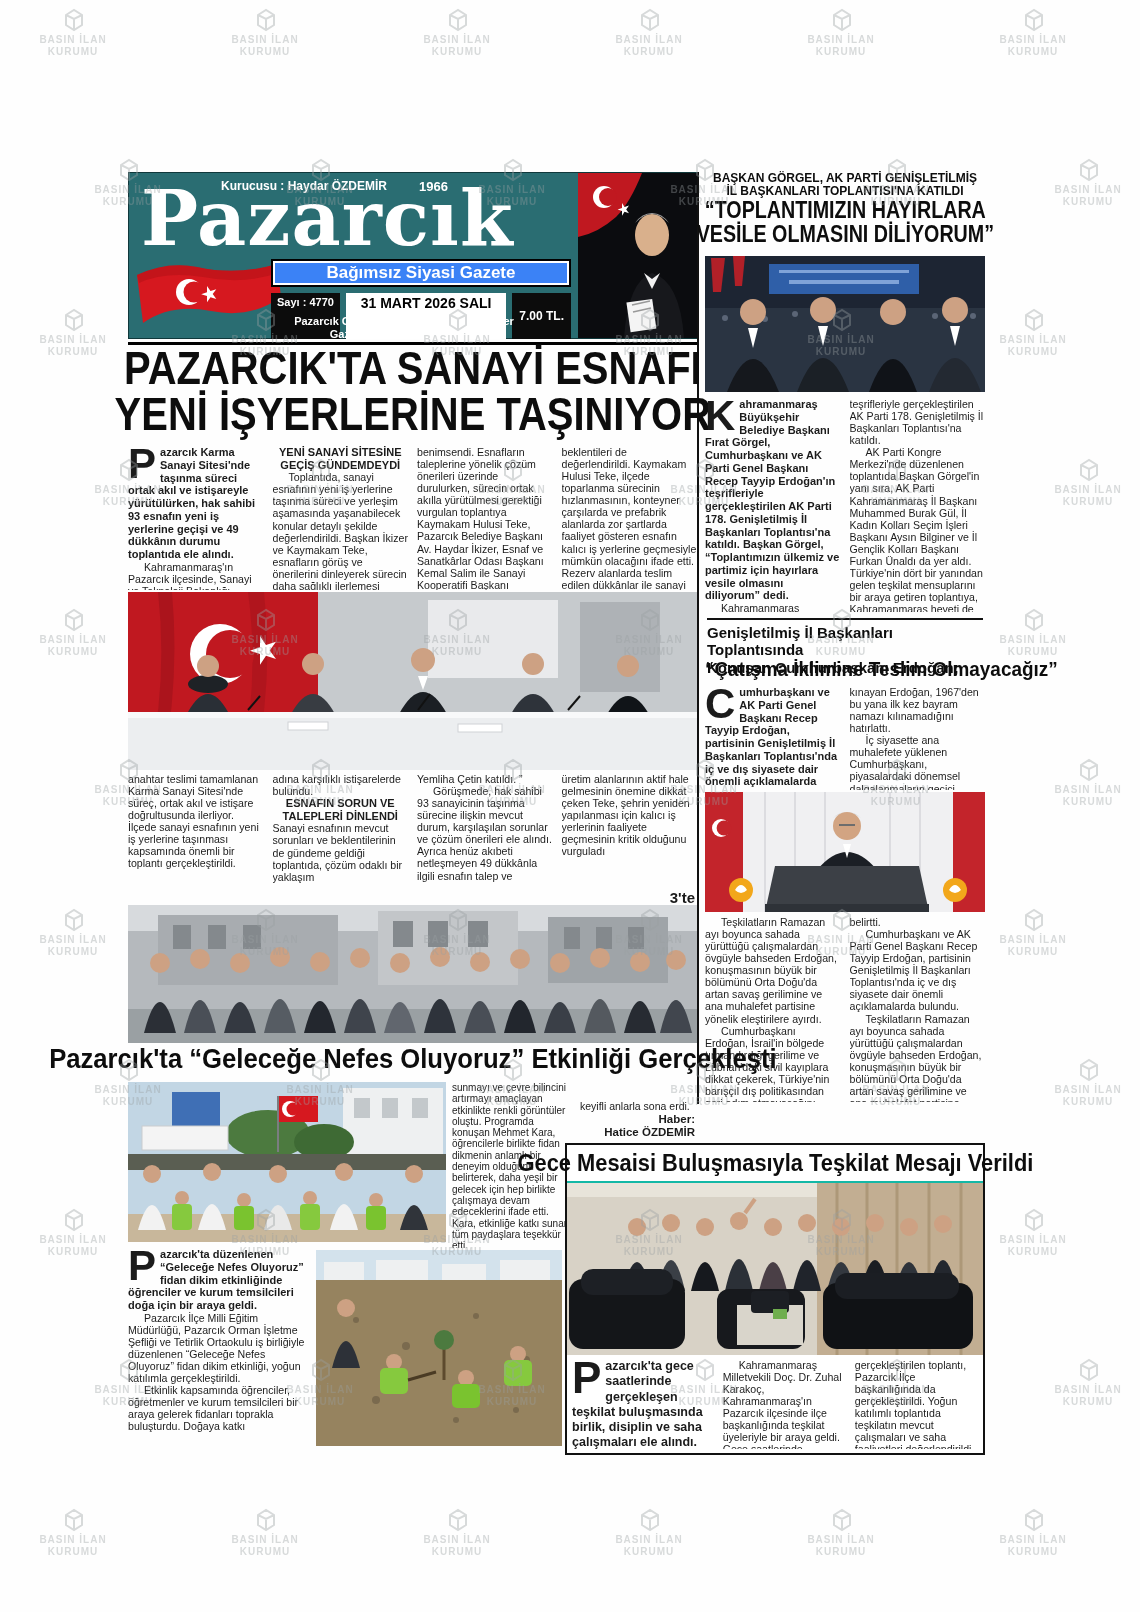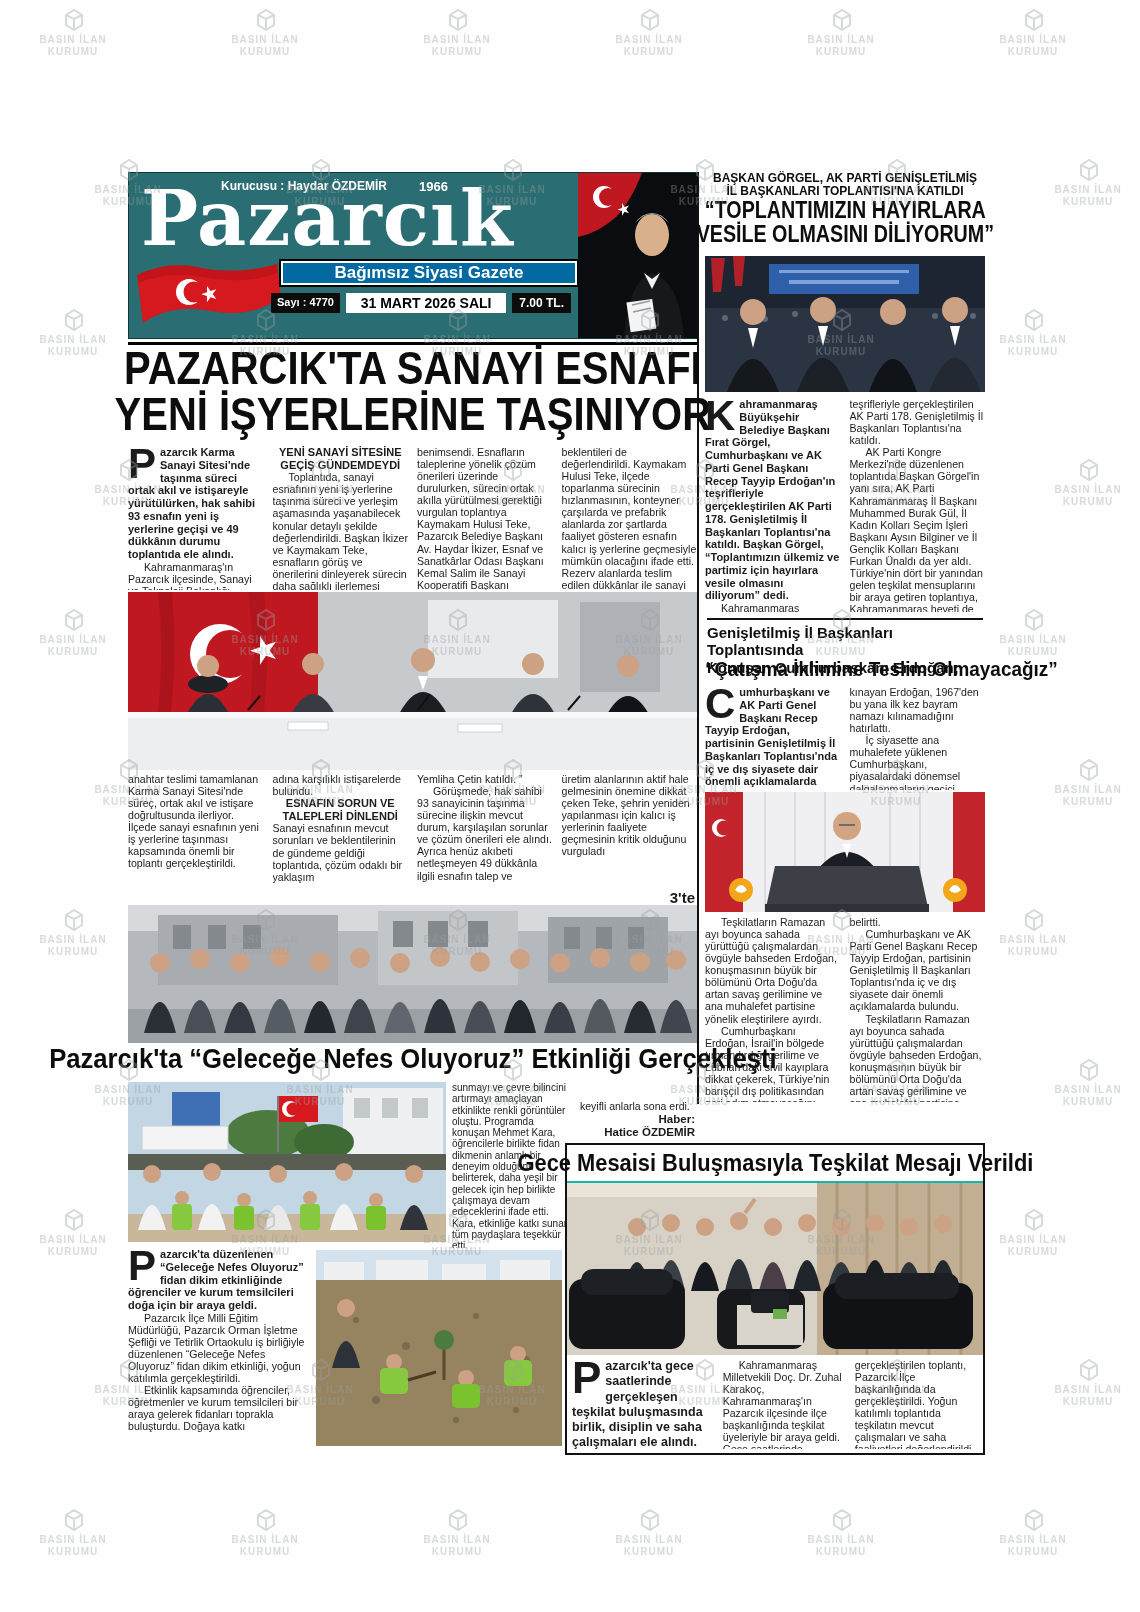--- a/index.html
+++ b/index.html
@@ -12,27 +12,27 @@
       line-height:1.15;text-align:center;letter-spacing:1px;}
   .wm svg{display:block;margin:0 auto 2px auto;}
   
   #masthead{left:128px;top:172px;width:569px;height:165px;background:#2a6d72;border:1px solid #10383b;}
   #mh-teal{position:absolute;left:0;top:0;width:449px;height:165px;}
   #mh-founder{position:absolute;left:92px;top:6px;width:290px;color:#fff;font-weight:bold;font-size:12px;}
   #mh-year{position:absolute;left:290px;top:6px;color:#fff;font-weight:bold;font-size:13px;}
   #mh-title{position:absolute;left:12px;top:8px;width:436px;color:#fff;
             font-family:"DejaVu Serif",serif;font-weight:bold;font-size:76px;line-height:1;letter-spacing:1px;}
   #mh-flag{position:absolute;left:4px;top:86px;}
-  #mh-tagline{position:absolute;left:150px;top:86px;width:296px;height:24px;background:#0369a1;
+  #mh-tagline{position:absolute;left:142px;top:86px;width:296px;height:24px;background:#3b82f6;
               color:#fff;font-weight:bold;font-size:17px;text-align:center;line-height:24px;
               border:2px solid #000;box-shadow:inset 0 0 0 2px #fff;}
   #mh-row{position:absolute;left:142px;top:120px;width:300px;display:flex;gap:6px;align-items:stretch;}
   #mh-issue{background:#0c0c0c;color:#fff;font-weight:bold;font-size:11px;padding:3px 6px;}
   #mh-date{background:#fff;color:#000;font-weight:bold;font-size:14px;padding:2px 12px;flex:1;text-align:center;}
-  #mh-price{background:#0c0c0c;color:#fff;font-weight:bold;font-size:12px;padding:3px 7px;}
+  #mh-price{background:#0c0c0c;color:#fff;font-weight:bold;font-size:12px;padding:16px 7px;}
   #mh-coop{position:absolute;left:110px;top:142px;width:330px;color:#fff;font-weight:bold;
            font-size:11px;line-height:1.2;text-align:center;}
   #mh-portrait{position:absolute;left:449px;top:0;}
   
   #vrule{left:697px;top:172px;width:2px;height:932px;background:#111;}
   
   .hlwrap{display:flex;justify-content:center;overflow:visible;}
   .cond{display:inline-block;white-space:nowrap;font-weight:800;color:#0d0d0d;
         transform:scaleX(var(--sx,.85));transform-origin:50% 50%;}
   #headline1{left:128px;top:342px;width:569px;border-top:3px solid #000;padding-top:0;
@@ -104,20 +104,24 @@
         <circle cx="56" cy="33" r="13" fill="#fff"></circle>
         <circle cx="61" cy="33" r="10.5" fill="#d6181f"></circle>
         <path d="M74 27 l3.5 5 5.8-1.8 -3.6 4.9 3.6 4.9 -5.8-1.8 -3.5 5 0-6.1 -5.8-1.9 5.8-2Z" fill="#fff"></path>
       </svg>
       <div id="mh-tagline">Bağımsız Siyasi Gazete</div>
       <div id="mh-row">
         <span id="mh-issue">Sayı : 4770</span>
         <span id="mh-date">31 MART 2026 SALI</span>
         <span id="mh-price">7.00 TL.</span>
       </div>
+      <div id="mh-coop">
+        <div>Pazarcık Gazetesi ile Pazarcık Aksu Haber</div>
+        <div>Gazetesi Ortak Kuruluşudur.</div>
+      </div>
     </div>
     <svg id="mh-portrait" width="120" height="165" viewBox="0 0 120 165">
       <rect width="120" height="165" fill="#0b0c0f"></rect>
       <path d="M0 0 H64 Q52 30 38 44 Q20 60 0 64 Z" fill="#c01820"></path>
       <circle cx="26" cy="24" r="11" fill="#fff"></circle>
       <circle cx="30" cy="24" r="9" fill="#c01820"></circle>
       <path d="M44 30 l2.5 4 4.5-1.4 -2.8 3.8 2.8 3.8 -4.5-1.4 -2.5 4 0-4.8 -4.4-1.5 4.4-1.6Z" fill="#fff"></path>
       <ellipse cx="74" cy="62" rx="17" ry="21" fill="#d9b08c"></ellipse>
       <path d="M57 50 Q74 32 91 50 Q84 40 74 40 Q64 40 57 50Z" fill="#9f9f9f"></path>
       <path d="M46 165 Q50 108 74 100 Q102 108 106 165 Z" fill="#17181c"></path>

